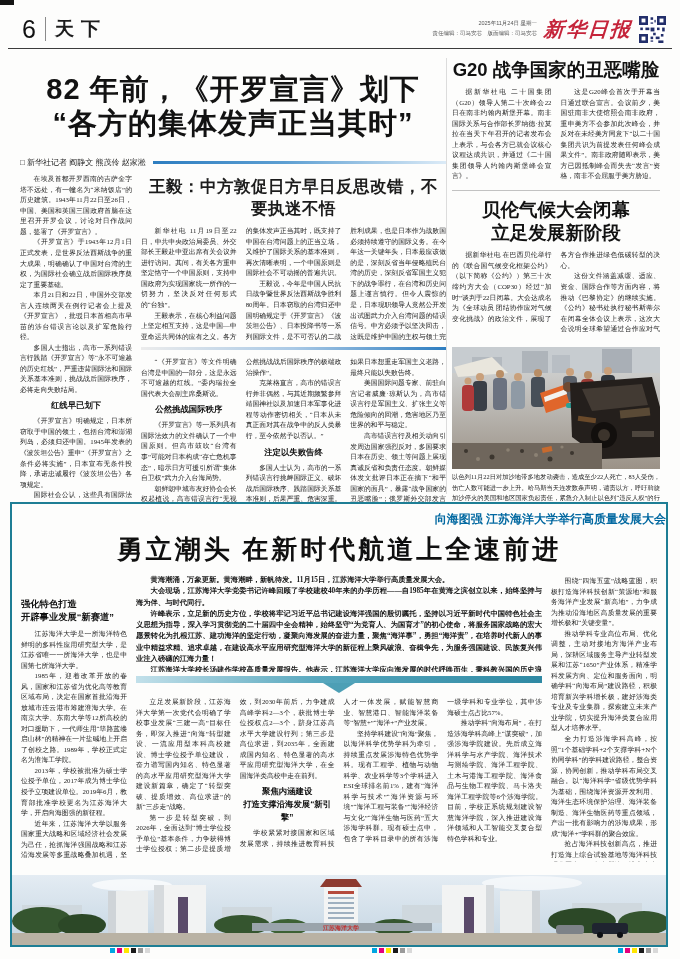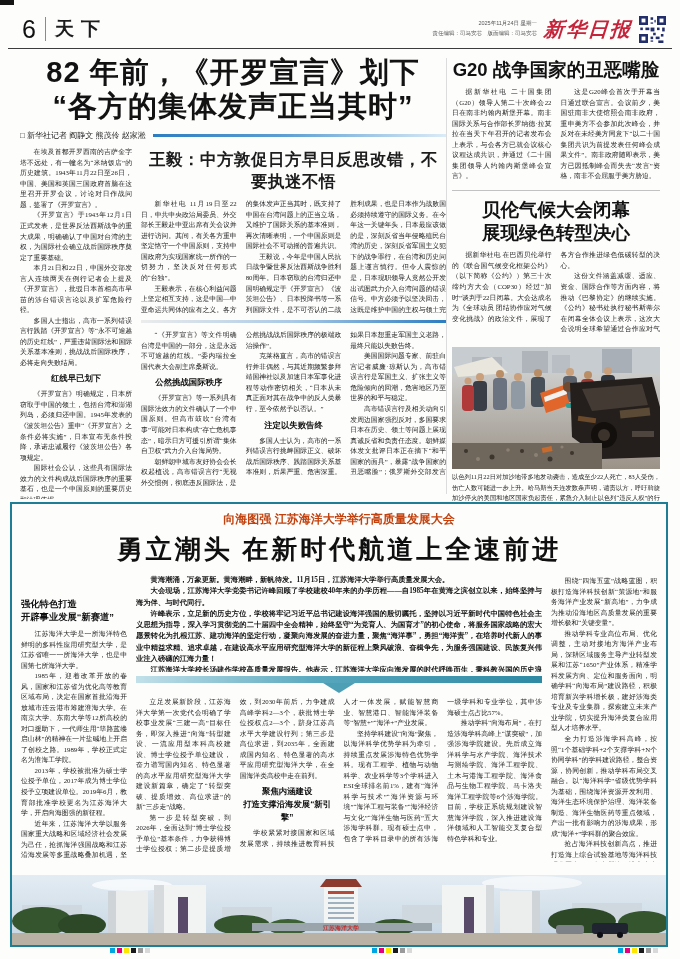--- a/index.html
+++ b/index.html
@@ -19,21 +19,21 @@
               font-size:20px;letter-spacing:2px;transform:skewX(-4deg);}
   .qr{width:27px;height:27px;}
   .mast-rule{position:absolute;left:8px;right:8px;top:48px;border-top:1.4px solid #3c3c3c;}
   
   .bodytext p,.lead p{margin:0;text-indent:2em;text-align:justify;}
   .bodytext{font-size:6.8px;line-height:1.55;color:#222;}
   .colhead{font-weight:bold;font-size:8.4px;text-align:center;margin:4px 0;white-space:pre-line;
            font-family:"Liberation Sans","DejaVu Sans",sans-serif;color:#111;}
   
   .left-region{position:absolute;left:20px;top:56px;width:426px;height:442px;}
-  .main-headline{margin:0;font-family:"Liberation Sans","DejaVu Sans",sans-serif;font-weight:800;
+  .main-headline{margin:17px;font-family:"Liberation Sans","DejaVu Sans",sans-serif;font-weight:800;
                  font-size:29px;line-height:1.16;text-align:center;letter-spacing:1px;color:#121212;}
   .byline-row{display:flex;align-items:center;gap:7px;margin:7px 0 6px;}
   .byline{font-size:8px;color:#222;white-space:nowrap;font-family:"Liberation Sans",sans-serif;}
   .byline-rule{flex:1;height:3px;background:linear-gradient(90deg,#2d7dc0 0%,#5d9fd2 45%,#dcebf7 100%);}
   .main-body{display:flex;gap:9px;}
   .col1{width:112px;flex:none;height:352px;overflow:hidden;}
   .right-flow{flex:1;display:flex;flex-direction:column;}
   .wy-headline{margin:2px 0 6px;font-size:16.5px;font-weight:bold;text-align:center;letter-spacing:0.5px;}
   .wy-cols{column-count:3;column-gap:9px;height:116px;overflow:hidden;}
   .wy-rule{height:3px;margin:5px 0 7px;background:linear-gradient(90deg,#ececec 0%,#a9c9e6 50%,#2d7dc0 100%);}
@@ -46,22 +46,22 @@
   .two-cols{column-count:2;column-gap:9px;overflow:hidden;}
   .g20-body{height:96px;}
   .belem-body{height:90px;}
   .art-divider{border:none;border-top:1px solid #c2c2c2;margin:7px 0;}
   .gaza-fig{margin:7px 0 0;}
   .gaza-photo{width:208px;height:122px;display:block;}
   .photo-caption{font-size:6.3px;line-height:1.65;text-align:justify;margin-top:3px;color:#222;}
   
   .feature{position:absolute;left:10px;top:502px;width:654px;height:441px;border:2px solid #1e7e95;
            background:#fdfdfc;}
-  .kicker{margin-top:7px;text-align:center;font-family:"Liberation Sans",sans-serif;font-weight:600;
-          font-size:12px;color:#c2410c;}
+  .kicker{margin-top:7px;text-align:right;font-family:"Liberation Sans",sans-serif;font-weight:600;
+          font-size:12px;color:#0369a1;}
   .f-title{margin:4px 0 7px;text-align:center;font-family:"Liberation Serif","DejaVu Serif",serif;
            font-weight:bold;font-size:26px;letter-spacing:3px;color:#0f0f0f;}
   .box-cols{display:flex;gap:9px;padding:0 9px;height:288px;overflow:hidden;}
   .f-left{width:106px;flex:none;padding-top:24px;}
   .f-right{width:106px;flex:none;padding-top:2px;}
   .f-center{flex:1;min-width:0;}
   .f-subhead{font-family:"Liberation Sans",sans-serif;font-weight:bold;font-size:9.3px;line-height:1.4;
              white-space:pre-line;margin-bottom:5px;color:#111;}
   .lead{height:98px;overflow:hidden;font-size:7.3px;line-height:1.55;font-weight:600;color:#161616;}
   .chevron-band{height:7px;background:linear-gradient(90deg,#c2e0ea 0%,#57a7bd 45%,#2f89a3 100%);
@@ -167,21 +167,21 @@
   <section class="right-region">
     <article>
       <h2 class="sub-headline">G20 战争国家的丑恶嘴脸</h2>
       <div class="two-cols g20-body bodytext">
           <p>据新华社电 二十国集团（G20）领导人第二十次峰会22日在南非约翰内斯堡开幕。南非国际关系与合作部长罗纳德·拉莫拉在当天下午召开的记者发布会上表示，与会各方已就会议核心议程达成共识，并通过《二十国集团领导人约翰内斯堡峰会宣言》。</p>
           <p>这是G20峰会首次于开幕当日通过联合宣言。会议前夕，美国驻南非大使馆照会南非政府，重申美方不会参加此次峰会，并反对在未经美方同意下“以二十国集团共识为前提发表任何峰会成果文件”。南非政府随即表示，美方已因抵制峰会而失去“发言”资格，南非不会屈服于美方胁迫。</p>
         </div>
     </article>
     <hr class="art-divider">
     <article>
-      <h2 class="sub-headline"><span>贝伦气候大会闭幕</span><br><span>展现绿色转型决心</span></h2>
+      <h2 class="sub-headline"><span>贝伦气候大会闭幕</span><br><span>立足发展新阶段</span></h2>
       <div class="two-cols belem-body bodytext">
           <p>据新华社电 在巴西贝伦举行的《联合国气候变化框架公约》（以下简称《公约》）第三十次缔约方大会（COP30）经过“加时”谈判于22日闭幕。大会达成名为《全球动员 团结协作应对气候变化挑战》的政治文件，展现了各方合作推进绿色低碳转型的决心。</p>
           <p>这份文件涵盖减缓、适应、资金、国际合作等方面内容，将推动《巴黎协定》的继续实施。《公约》秘书处执行秘书斯蒂尔在闭幕全体会议上表示，这次大会说明全球希望通过合作应对气候变化，会议达成的文件宣告，全球向低排放和气候韧性社会的转型不可逆转，是未来大势所趋。</p>
         </div>
     </article>
     <figure class="gaza-fig" style="margin:7px 0 0;">
       <svg class="gaza-photo" viewBox="0 0 208 122" preserveAspectRatio="none">
         <defs>
           <linearGradient id="gsky" x1="0" y1="0" x2="0" y2="1">
             <stop offset="0" stop-color="#d9dcdd"></stop>

